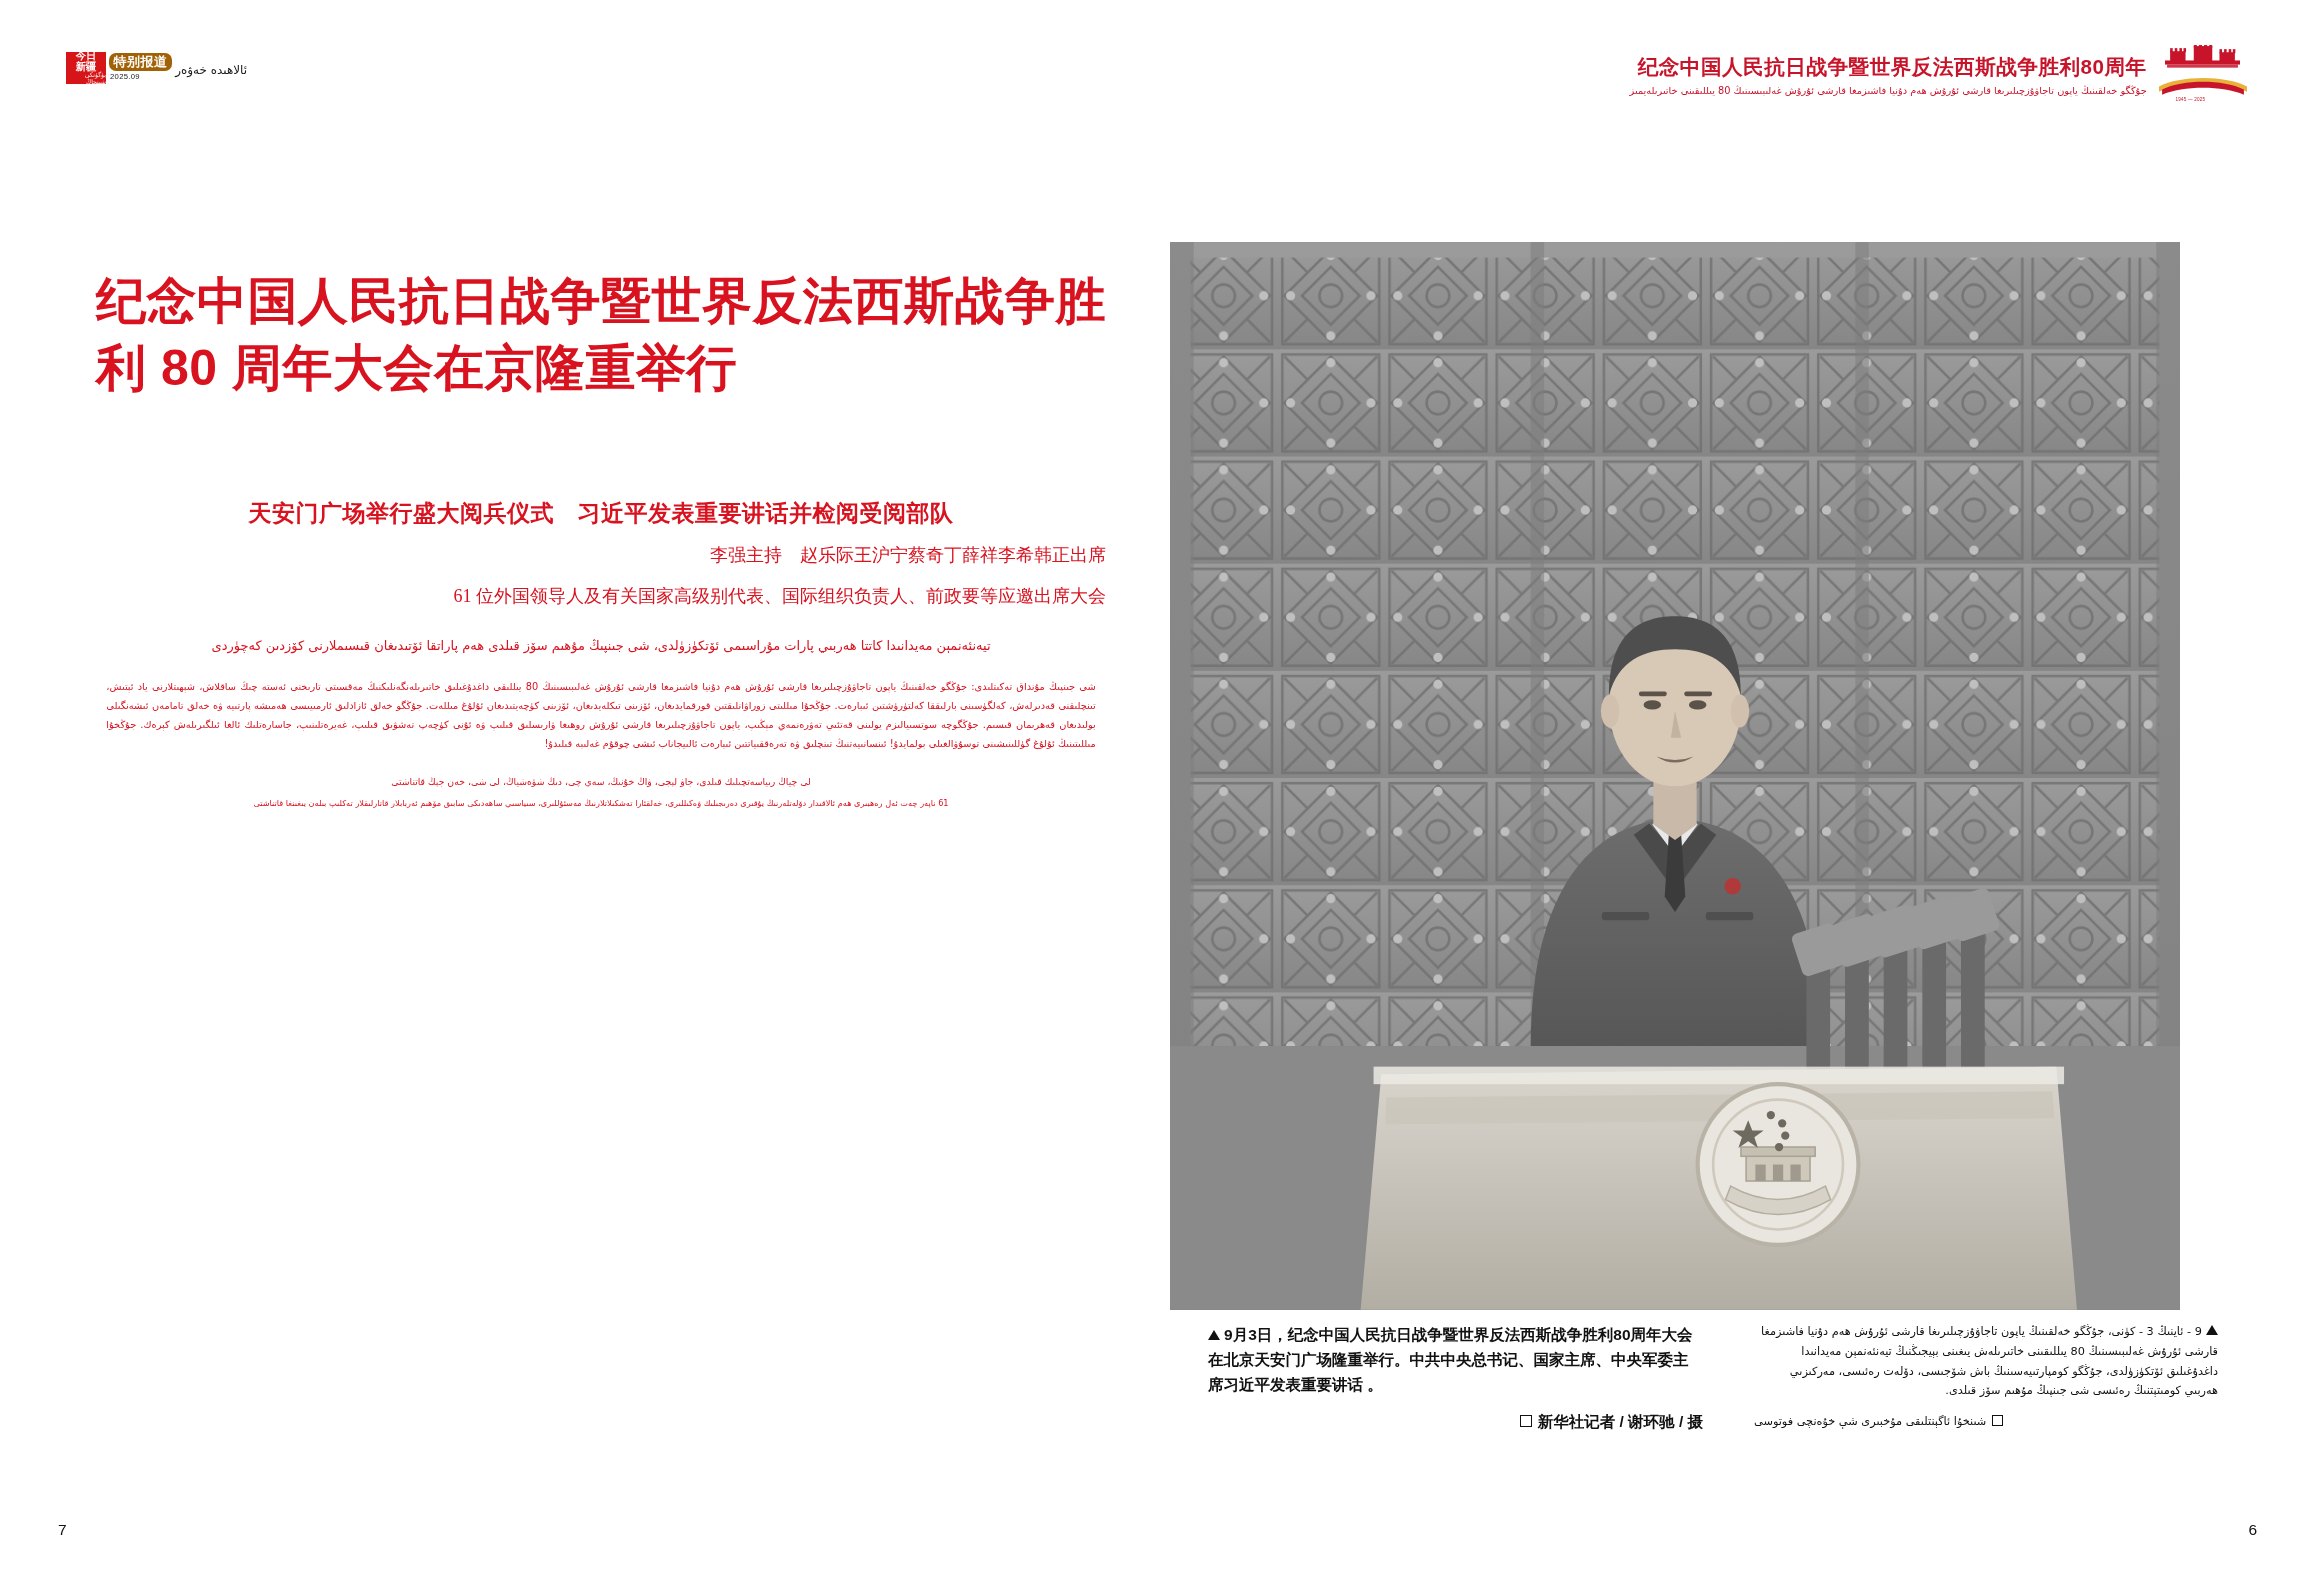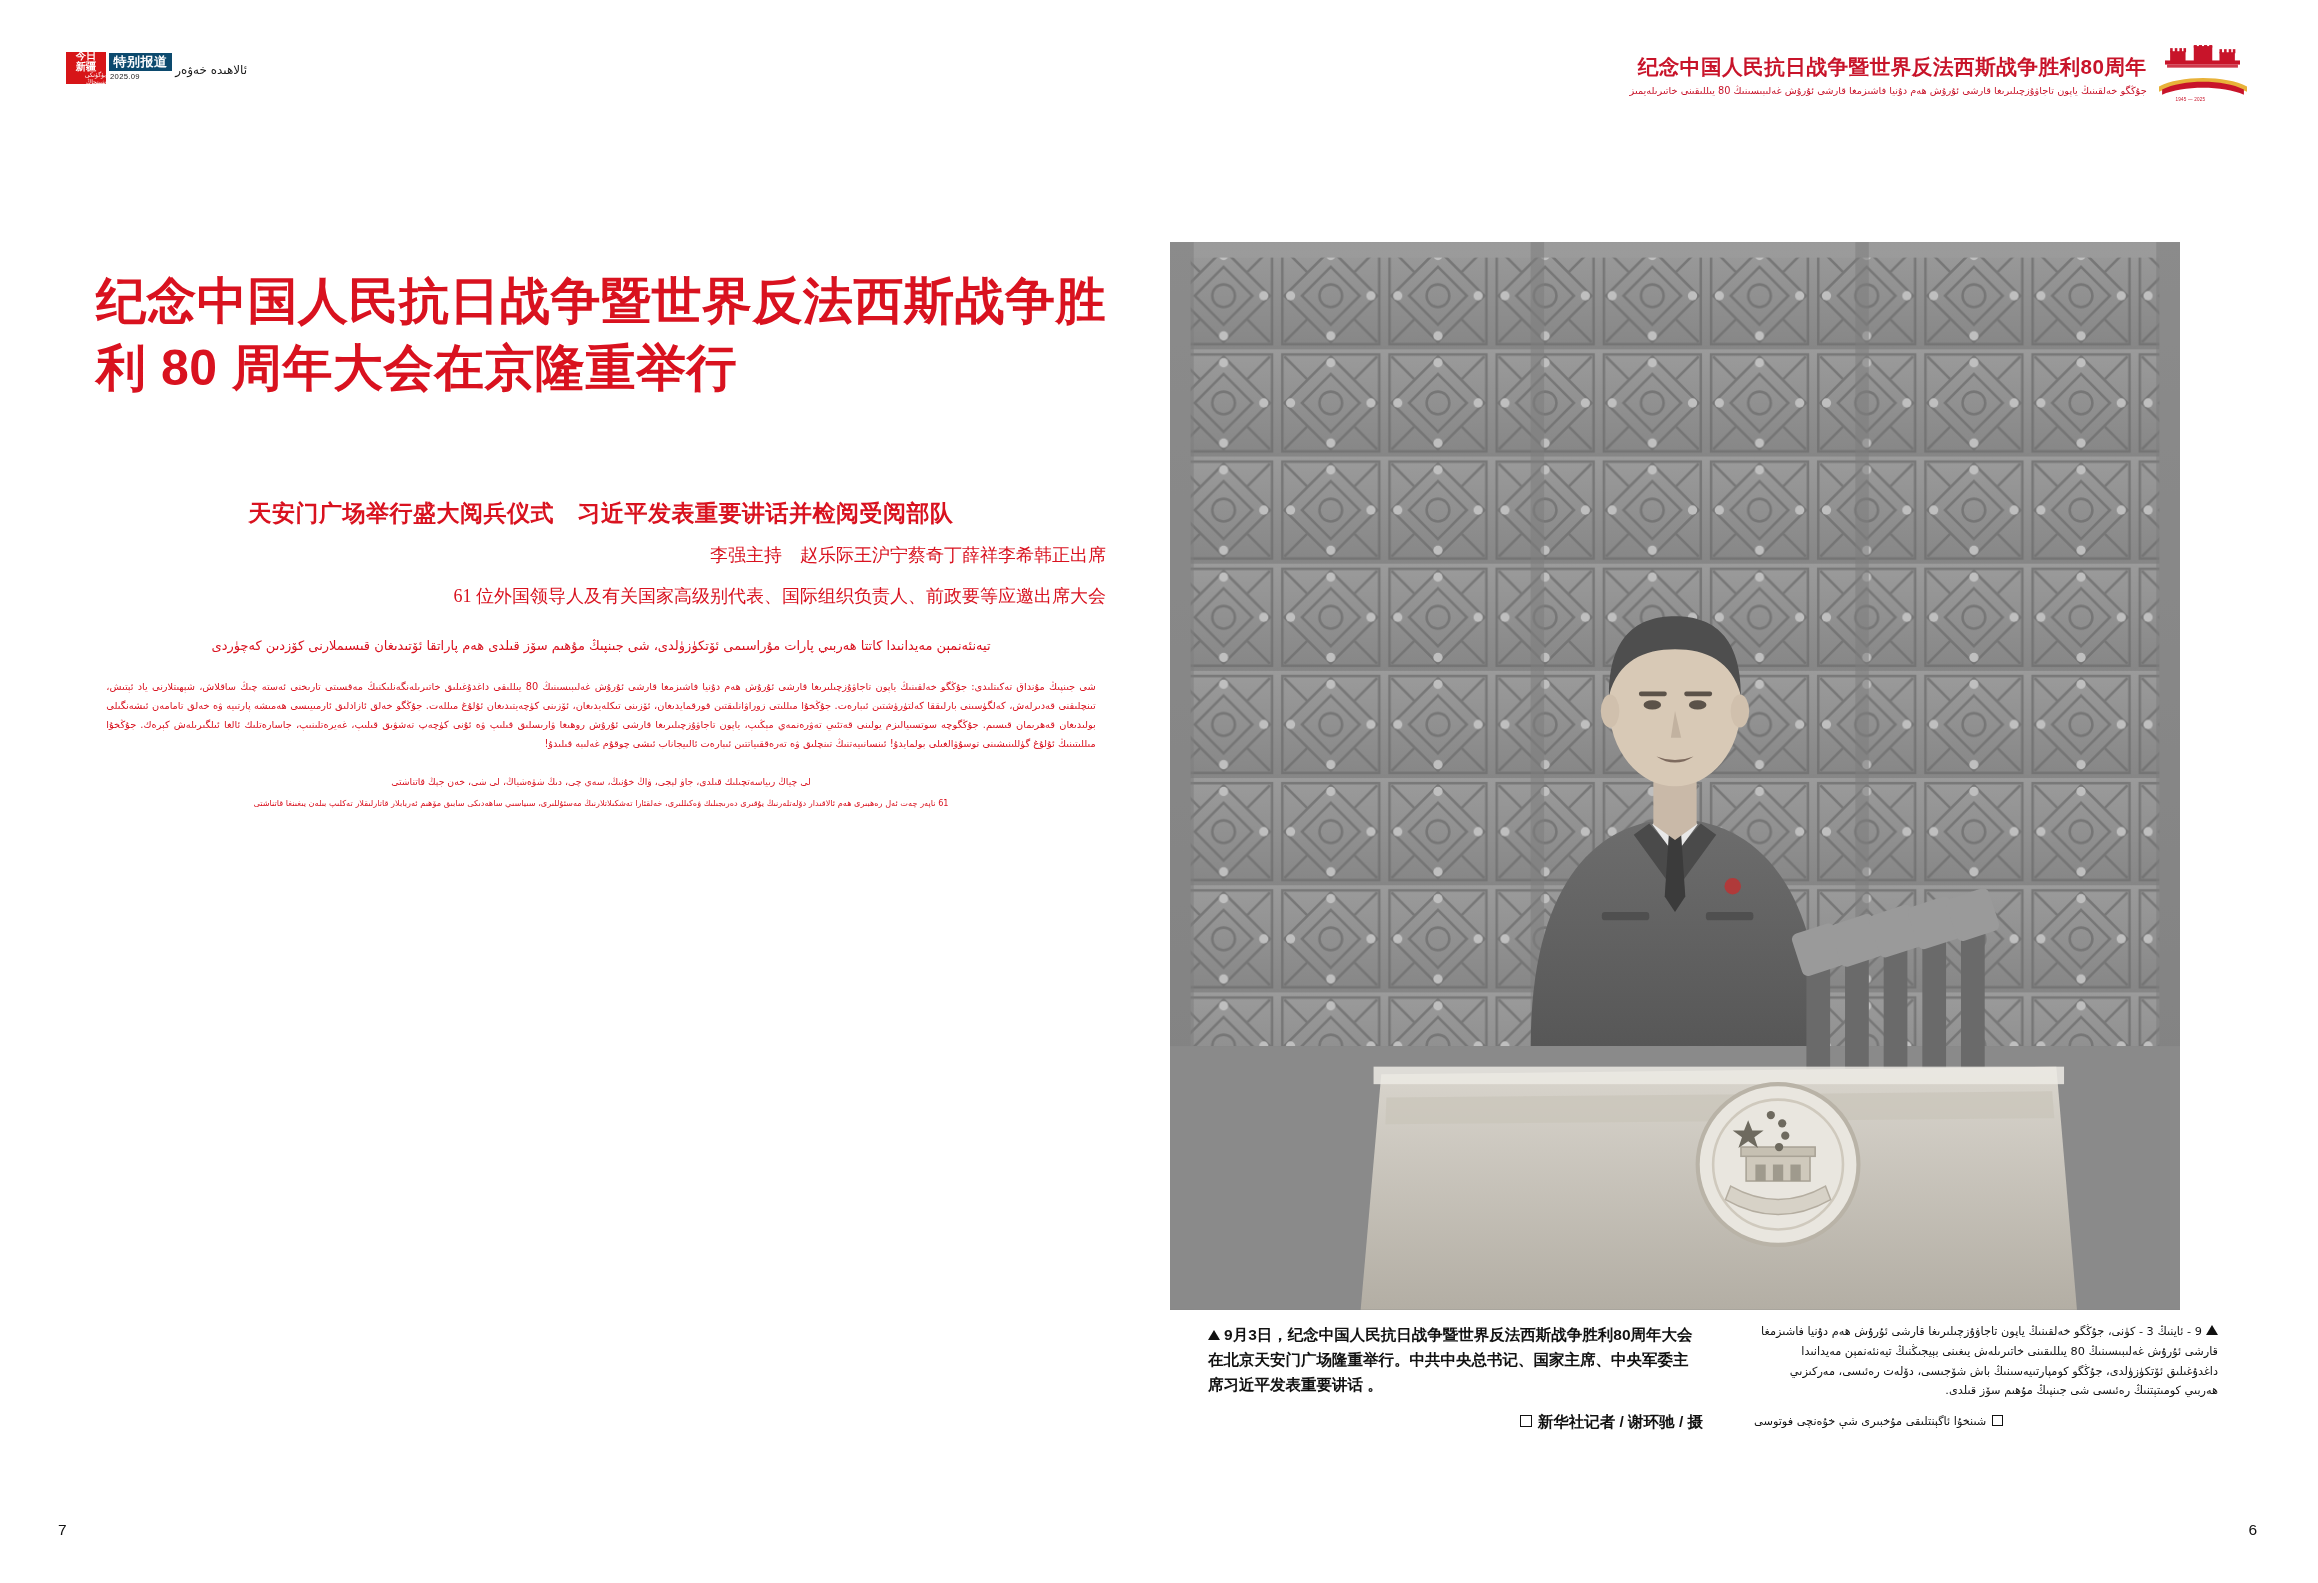--- a/index.html
+++ b/index.html
@@ -60,28 +60,29 @@
     font-size: 6.2px;
     direction: rtl;
   }
   .masthead-mid {
     display: flex;
     flex-direction: column;
     gap: 1px;
     padding-top: 1px;
   }
   .masthead-tag {
-    background: #0c4a6e;
+    background: #a16207;
     color: #ffffff;
     font-family: "Liberation Sans", sans-serif;
     font-weight: 700;
     font-size: 13px;
     padding: 2.1px 4.6px 2.6px 4.6px;
     letter-spacing: 0.5px;
     line-height: 1;
+    border-radius: 7px;
   }
   .masthead-date {
     font-family: "Liberation Sans", sans-serif;
     font-size: 7.7px;
     color: #222;
     letter-spacing: 0.3px;
     padding-left: 1px;
   }
   .masthead-ug {
     font-size: 12px;

